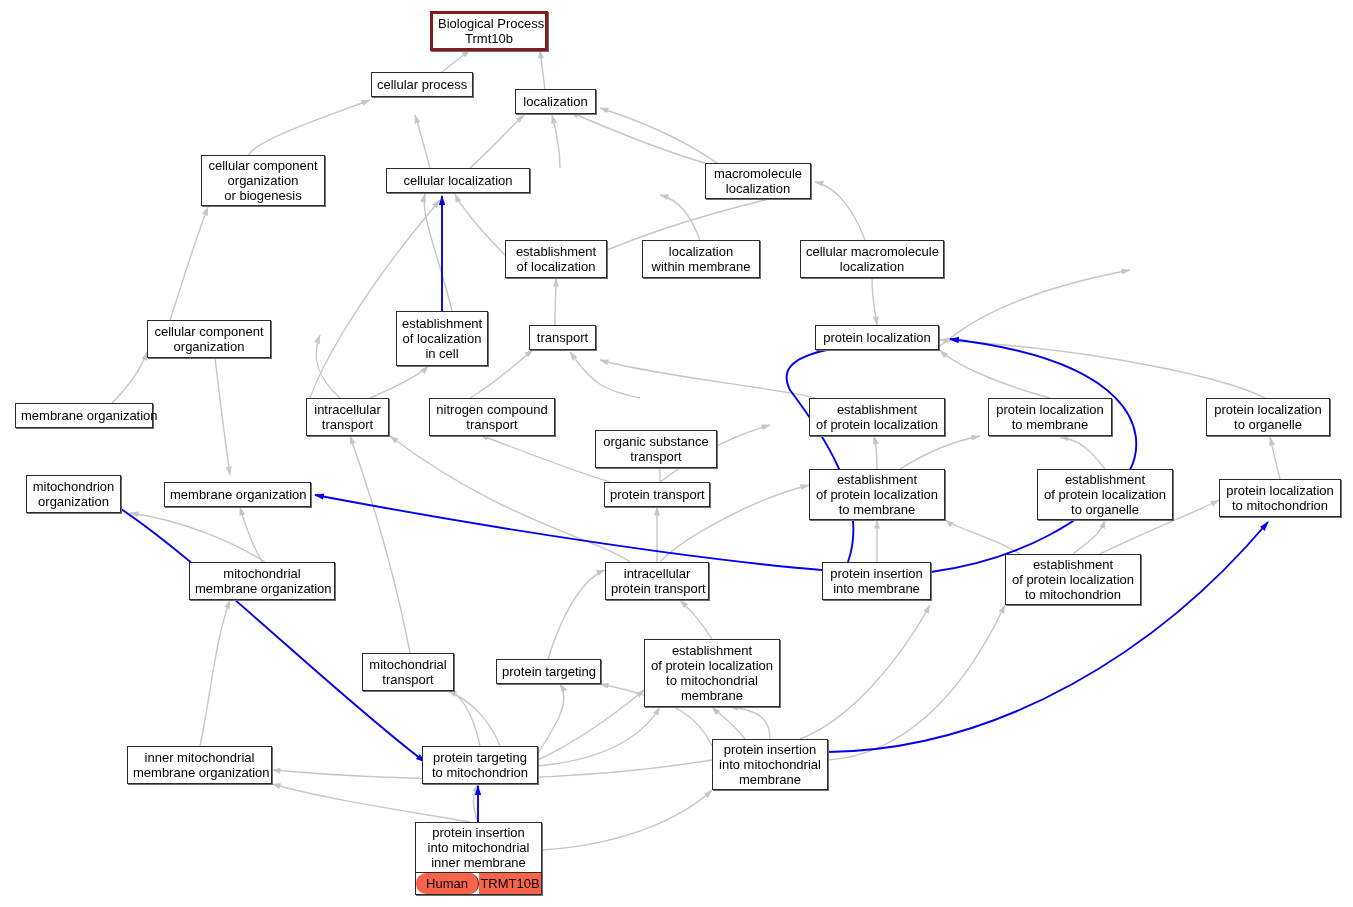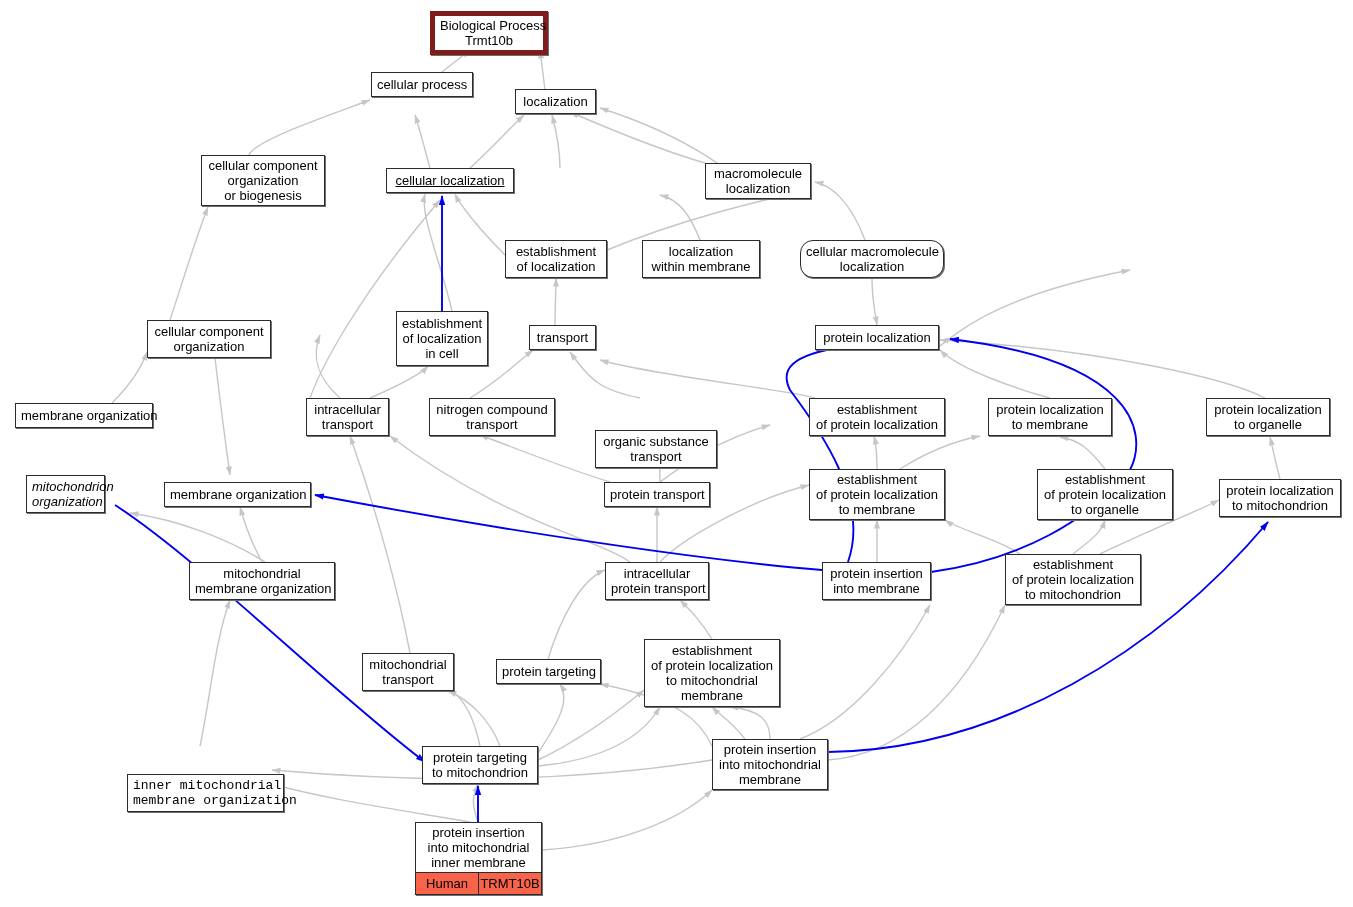--- a/index.html
+++ b/index.html
@@ -25,37 +25,37 @@
   }
   .node .lbl{
     display:block;
     text-align:center;
     font-size:13px;
     line-height:15px;
     color:#000000;
     padding:2px 5px;
     white-space:pre;
   }
-  .node.root{border:5px solid #7f1d1d;}
+  .node.root{border:3px solid #7f1d1d;}
   .genebar{
     display:flex;
     border-top:1px solid #2b2b2b;
     height:21px;
   }
   .genebar .cell{
     flex:1;
     display:flex;
     align-items:center;
     justify-content:center;
     font-size:13px;
     line-height:14px;
     color:#000000;
     background:#f9634a;
   }
-  .genebar .cell.first{border-right:1px solid #2b2b2b;}
+  .genebar .cell.first{border-right:1px solid #2b2b2b;border-radius:10px;}
 </style>
 </head>
 <body>
 
 <div id="canvas">
   <svg id="edges" viewBox="0 0 1353 907" xmlns="http://www.w3.org/2000/svg">
     <defs>
       <marker id="ahGray" markerWidth="10" markerHeight="10" refX="8.5" refY="3.2" orient="auto" markerUnits="userSpaceOnUse">
         <path d="M0,0.2 L9,3.2 L0,6.2 Z" fill="#c6c6c6"></path>
       </marker>
@@ -146,36 +146,36 @@
         <span class="lbl">cellular process</span>
       </div>
       <div class="node" style="left: 515px; top: 89px; width: 81px; min-height: 25px;">
         <span class="lbl">localization</span>
       </div>
       <div class="node" style="left: 201px; top: 155px; width: 124px; min-height: 51px;">
         <span class="lbl">cellular component
 organization
 or biogenesis</span>
       </div>
-      <div class="node" style="left: 386px; top: 168px; width: 128px; min-height: 25px; text-decoration: underline;">
+      <div class="node" style="left: 386px; top: 168px; width: 144px; min-height: 25px;">
         <span class="lbl">cellular localization</span>
       </div>
       <div class="node" style="left: 705px; top: 163px; width: 106px; min-height: 36px;">
         <span class="lbl">macromolecule
 localization</span>
       </div>
       <div class="node" style="left: 505px; top: 240px; width: 102px; min-height: 38px;">
         <span class="lbl">establishment
 of localization</span>
       </div>
       <div class="node" style="left: 642px; top: 240px; width: 118px; min-height: 38px;">
         <span class="lbl">localization
 within membrane</span>
       </div>
-      <div class="node" style="left: 800px; top: 240px; width: 144px; min-height: 38px; border-radius: 13px;">
+      <div class="node" style="left: 800px; top: 240px; width: 144px; min-height: 38px;">
         <span class="lbl">cellular macromolecule
 localization</span>
       </div>
       <div class="node" style="left: 147px; top: 320px; width: 124px; min-height: 38px;">
         <span class="lbl">cellular component
 organization</span>
       </div>
       <div class="node" style="left: 396px; top: 311px; width: 92px; min-height: 55px;">
         <span class="lbl">establishment
 of localization
@@ -207,21 +207,21 @@
 of protein localization</span>
       </div>
       <div class="node" style="left: 988px; top: 398px; width: 124px; min-height: 38px;">
         <span class="lbl">protein localization
 to membrane</span>
       </div>
       <div class="node" style="left: 1206px; top: 398px; width: 124px; min-height: 38px;">
         <span class="lbl">protein localization
 to organelle</span>
       </div>
-      <div class="node" style="left: 26px; top: 475px; width: 79px; min-height: 38px; font-style: italic;">
+      <div class="node" style="left: 26px; top: 475px; width: 95px; min-height: 38px;">
         <span class="lbl">mitochondrion
 organization</span>
       </div>
       <div class="node" style="left: 164px; top: 482px; width: 147px; min-height: 25px;">
         <span class="lbl">membrane organization</span>
       </div>
       <div class="node" style="left: 604px; top: 482px; width: 106px; min-height: 25px;">
         <span class="lbl">protein transport</span>
       </div>
       <div class="node" style="left: 809px; top: 469px; width: 136px; min-height: 51px;">
@@ -261,21 +261,21 @@
       </div>
       <div class="node" style="left: 496px; top: 659px; width: 105px; min-height: 25px;">
         <span class="lbl">protein targeting</span>
       </div>
       <div class="node" style="left: 644px; top: 639px; width: 136px; min-height: 68px;">
         <span class="lbl">establishment
 of protein localization
 to mitochondrial
 membrane</span>
       </div>
-      <div class="node" style="left: 127px; top: 774px; width: 157px; min-height: 38px; font-family: Liberation Mono, monospace;">
+      <div class="node" style="left: 127px; top: 746px; width: 145px; min-height: 38px;">
         <span class="lbl">inner mitochondrial
 membrane organization</span>
       </div>
       <div class="node" style="left: 422px; top: 746px; width: 116px; min-height: 38px;">
         <span class="lbl">protein targeting
 to mitochondrion</span>
       </div>
       <div class="node" style="left: 712px; top: 739px; width: 116px; min-height: 51px;">
         <span class="lbl">protein insertion
 into mitochondrial

